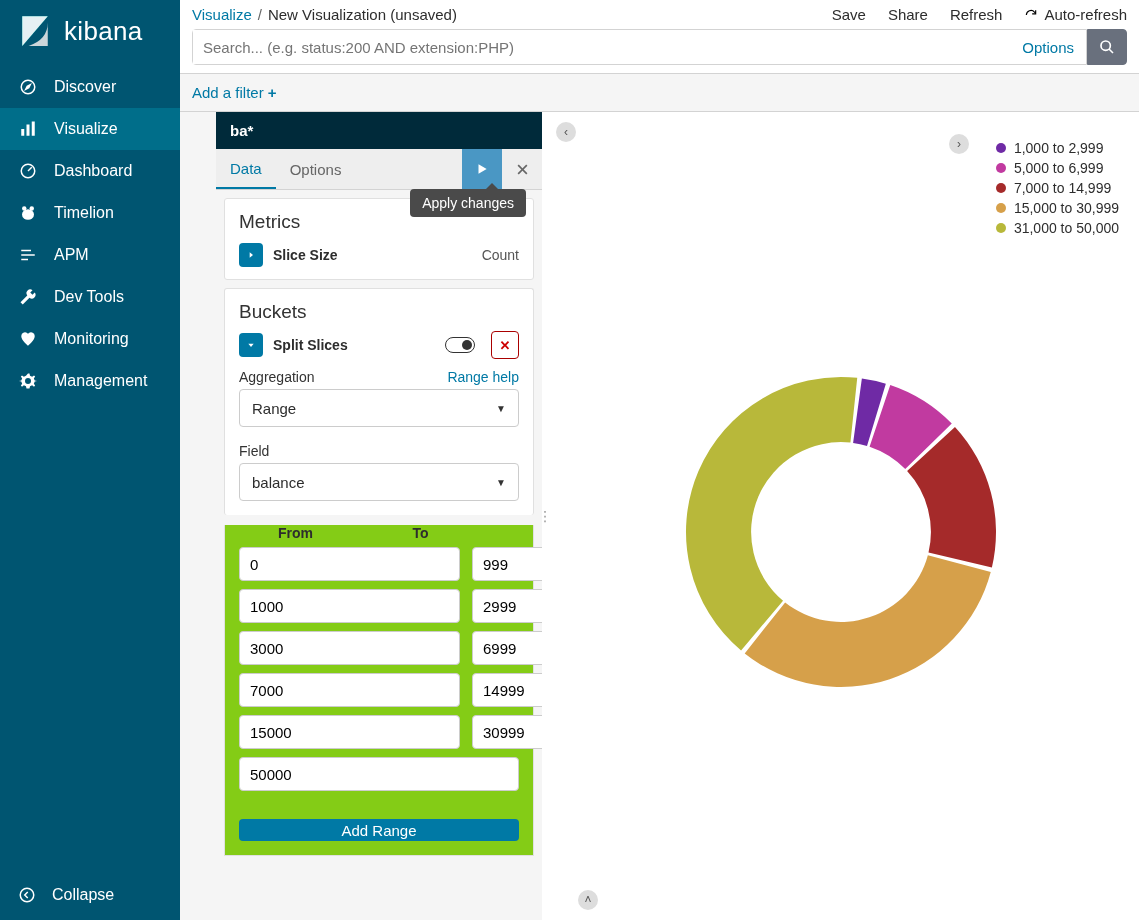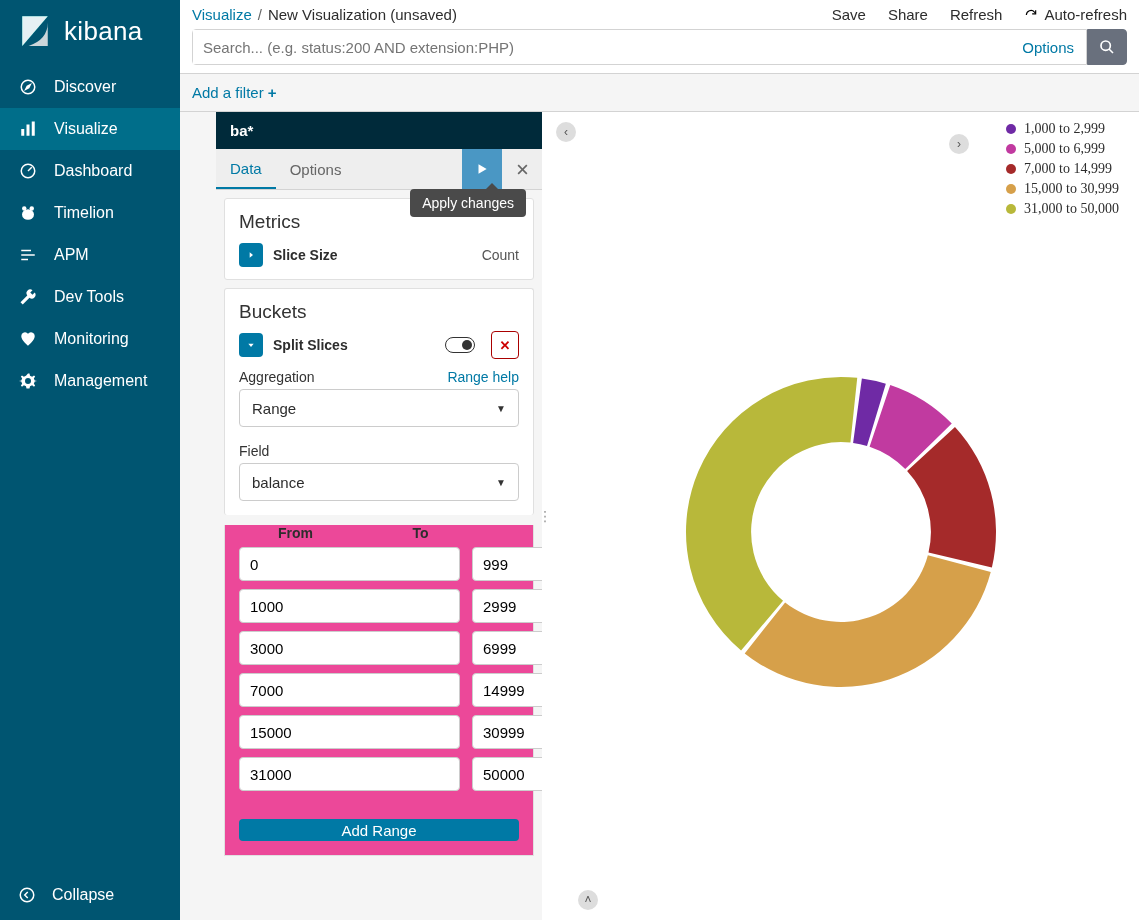--- a/index.html
+++ b/index.html
@@ -59,34 +59,34 @@
   .agg-meta { margin-left:auto; color:#555; font-size:14px; }
   .mini-switch { margin-left:auto; width:30px; height:16px; border:1px solid #333; border-radius:8px; position:relative; background:#fff; cursor:pointer;}
   .mini-switch::after { content:''; position:absolute; width:10px; height:10px; border-radius:50%; background:#333; top:2px; right:2px; }
   .remove-btn { width:28px; height:28px; border:1px solid #a00; border-radius:4px; color:#c00; display:flex; align-items:center; justify-content:center; cursor:pointer; margin-left:6px; font-size:13px; font-weight:bold;}
   .field-label-row { display:flex; justify-content:space-between; align-items:center; margin-top:10px; margin-bottom:4px; font-size:14px;}
   .field-label { color:#333; font-weight:500; }
   .help-link { color:#0079a5; cursor:pointer; font-size:14px;}
   .select-box { width:100%; height:38px; border:1px solid #ccc; border-radius:4px; display:flex; align-items:center; justify-content:space-between; padding:0 12px; font-size:15px; background:#fff; cursor:pointer;}
   .select-caret { font-size:10px; color:#333; }
 
-  .ranges-panel { background:#ec4899; margin:0 8px 16px 8px; border:1px solid #e0e0e0; border-top:none; padding:0 14px 14px 14px;}
+  .ranges-panel { background:#84cc16; margin:0 8px 16px 8px; border:1px solid #e0e0e0; border-top:none; padding:0 14px 14px 14px;}
   .range-headers { display:flex; gap:12px; margin-top:10px; margin-bottom:6px;}
   .range-headers .hcol { flex:1; text-align:center; font-weight:bold; font-size:14px;}
   .range-headers .hspacer { width:30px; }
   .range-row { display:flex; gap:12px; margin-bottom:8px; align-items:center;}
   .range-input { flex:1; height:34px; border:1px solid #ccc; border-radius:4px; padding:0 10px; font-size:15px; }
   .add-range-btn { width:100%; height:22px; background:#0079a5; color:#fff; border:none; border-radius:4px; font-size:15px; cursor:pointer; margin-top:20px;}
 
   
   .viz-pane { flex:1; background:#fff; position:relative; }
   .legend-collapse-left { position:absolute; top:10px; left:14px; width:20px; height:20px; border-radius:50%; background:#ddd; color:#555; display:flex; align-items:center; justify-content:center; cursor:pointer; font-size:12px;}
   .legend-collapse-btn { position:absolute; top:22px; right:170px; width:20px; height:20px; border-radius:50%; background:#ddd; color:#555; display:flex; align-items:center; justify-content:center; cursor:pointer; font-size:12px;}
   .scroll-bottom-btn { position:absolute; bottom:10px; left:36px; width:20px; height:20px; border-radius:50%; background:#ddd; color:#555; display:flex; align-items:center; justify-content:center; cursor:pointer; font-size:12px;}
-  .legend { position:absolute; top:9px; right:20px; font-size:14px;font-family:Liberation Serif, serif; }
+  .legend { position:absolute; top:28px; right:20px; font-size:14px; }
   .legend-item { display:flex; align-items:center; gap:8px; margin-bottom:4px;}
   .legend-dot { width:10px; height:10px; border-radius:50%; }
   .donut-wrap { position:absolute; top:260px; left:50%; transform:translateX(-50%); }
   .drag-handle { position:absolute; left:-4px; top:50%; transform:translateY(-50%); color:#999; font-size:14px; cursor:col-resize; letter-spacing:-2px;}
 
   .scroll-area { overflow-y:auto; flex:1; min-height:0;}
   svg { display:block; }
 </style>
 </head>
 <body>
@@ -320,21 +320,20 @@
                 </div>
                 <div class="range-row">
                   <input class="range-input" value="7000" style="">
                   <input class="range-input" value="14999" style="">
                 </div>
                 <div class="range-row">
                   <input class="range-input" value="15000" style="">
                   <input class="range-input" value="30999" style="">
                 </div>
                 <div class="range-row">
-                  <input class="range-input" value="31000" style="">
                   <input class="range-input" value="50000" style="">
                 </div>
               </div>
             <button class="add-range-btn">Add Range</button>
           </div>
         </div>
       </div>
 
       <div class="viz-pane">
         <div class="drag-handle">⋮</div>

